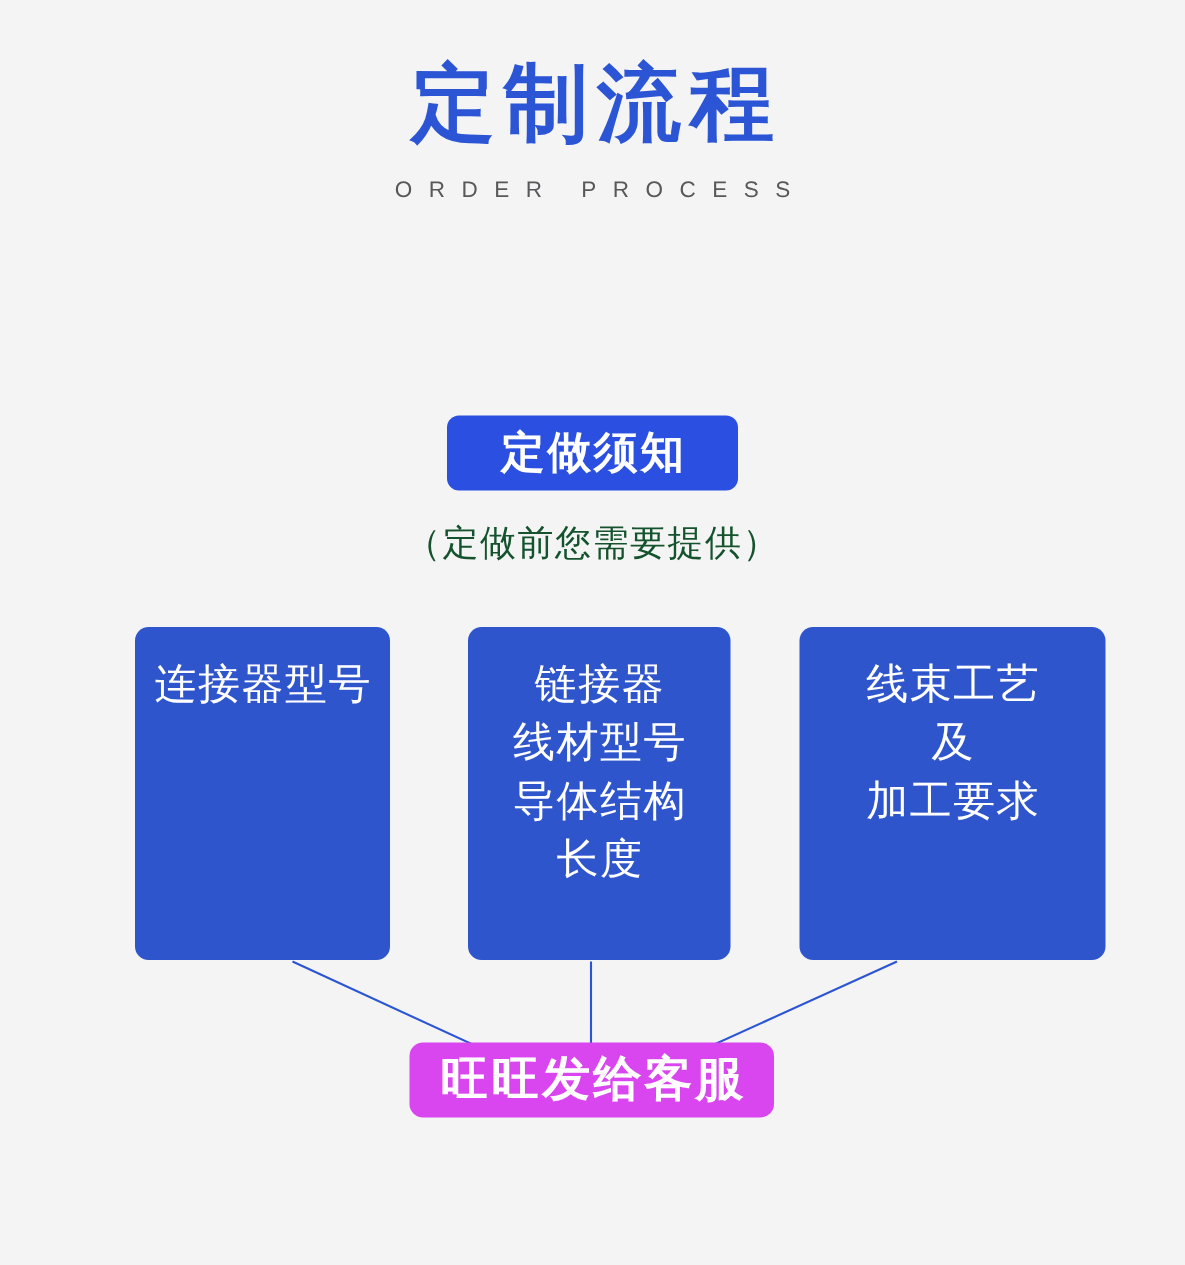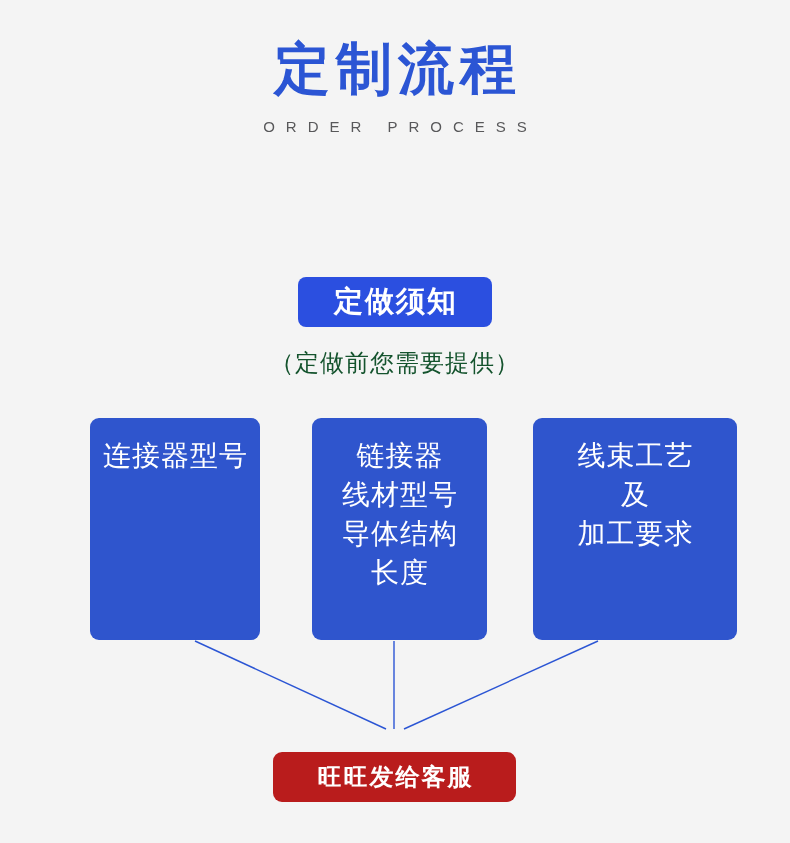--- a/index.html
+++ b/index.html
@@ -122,30 +122,30 @@
     top: 0;
     width: 790px;
     height: 843px;
     pointer-events: none;
   }
 
   
   .result-box {
     position: absolute;
     left: 273px;
-    top: 752px;
+    top: 695px;
     width: 243px;
     height: 50px;
-    background: #b91c1c;
+    background: #d946ef;
     border-radius: 9px;
     display: flex;
     align-items: center;
     justify-content: center;
     color: #ffffff;
-    font-size: 24px;
+    font-size: 32px;
     font-weight: 700;
     letter-spacing: 2px;
     text-indent: 2px;
   }
 </style>
 </head>
 <body>
 
 <div class="page">
 

